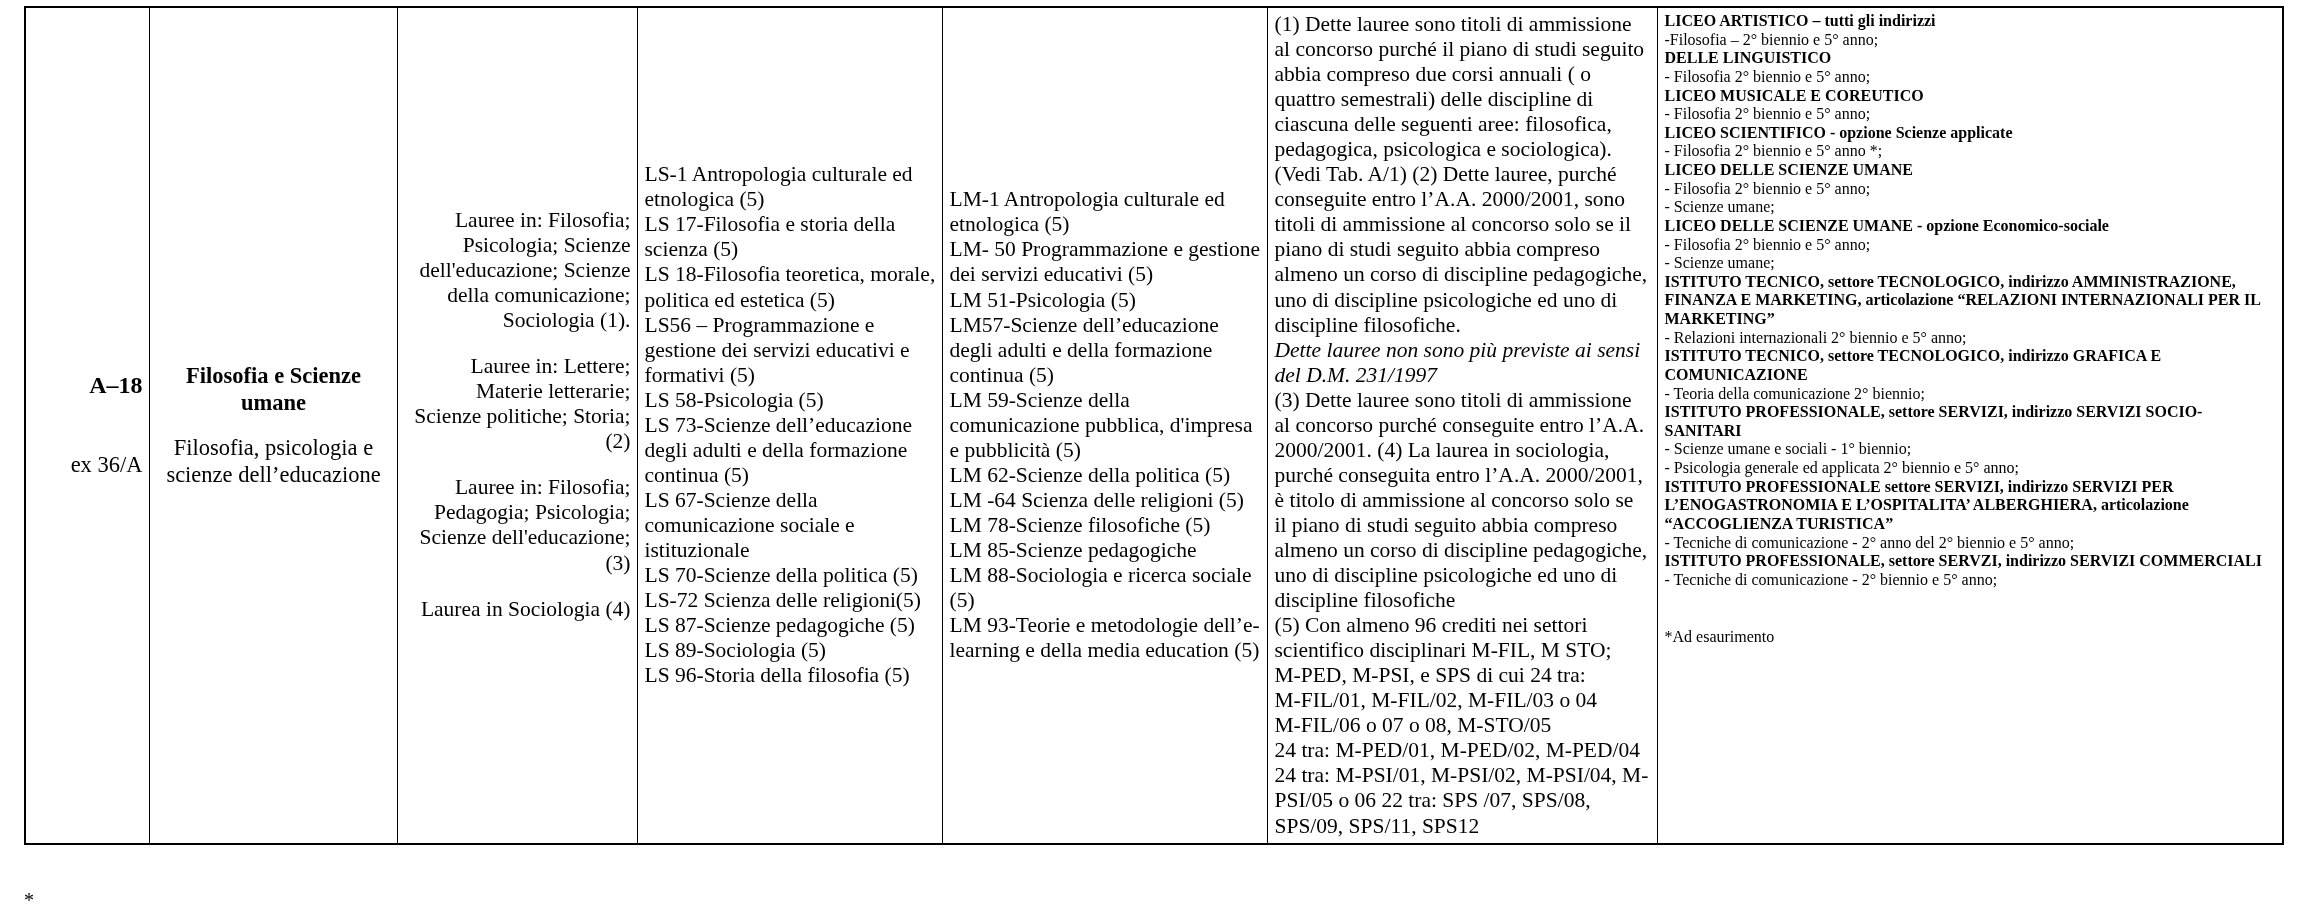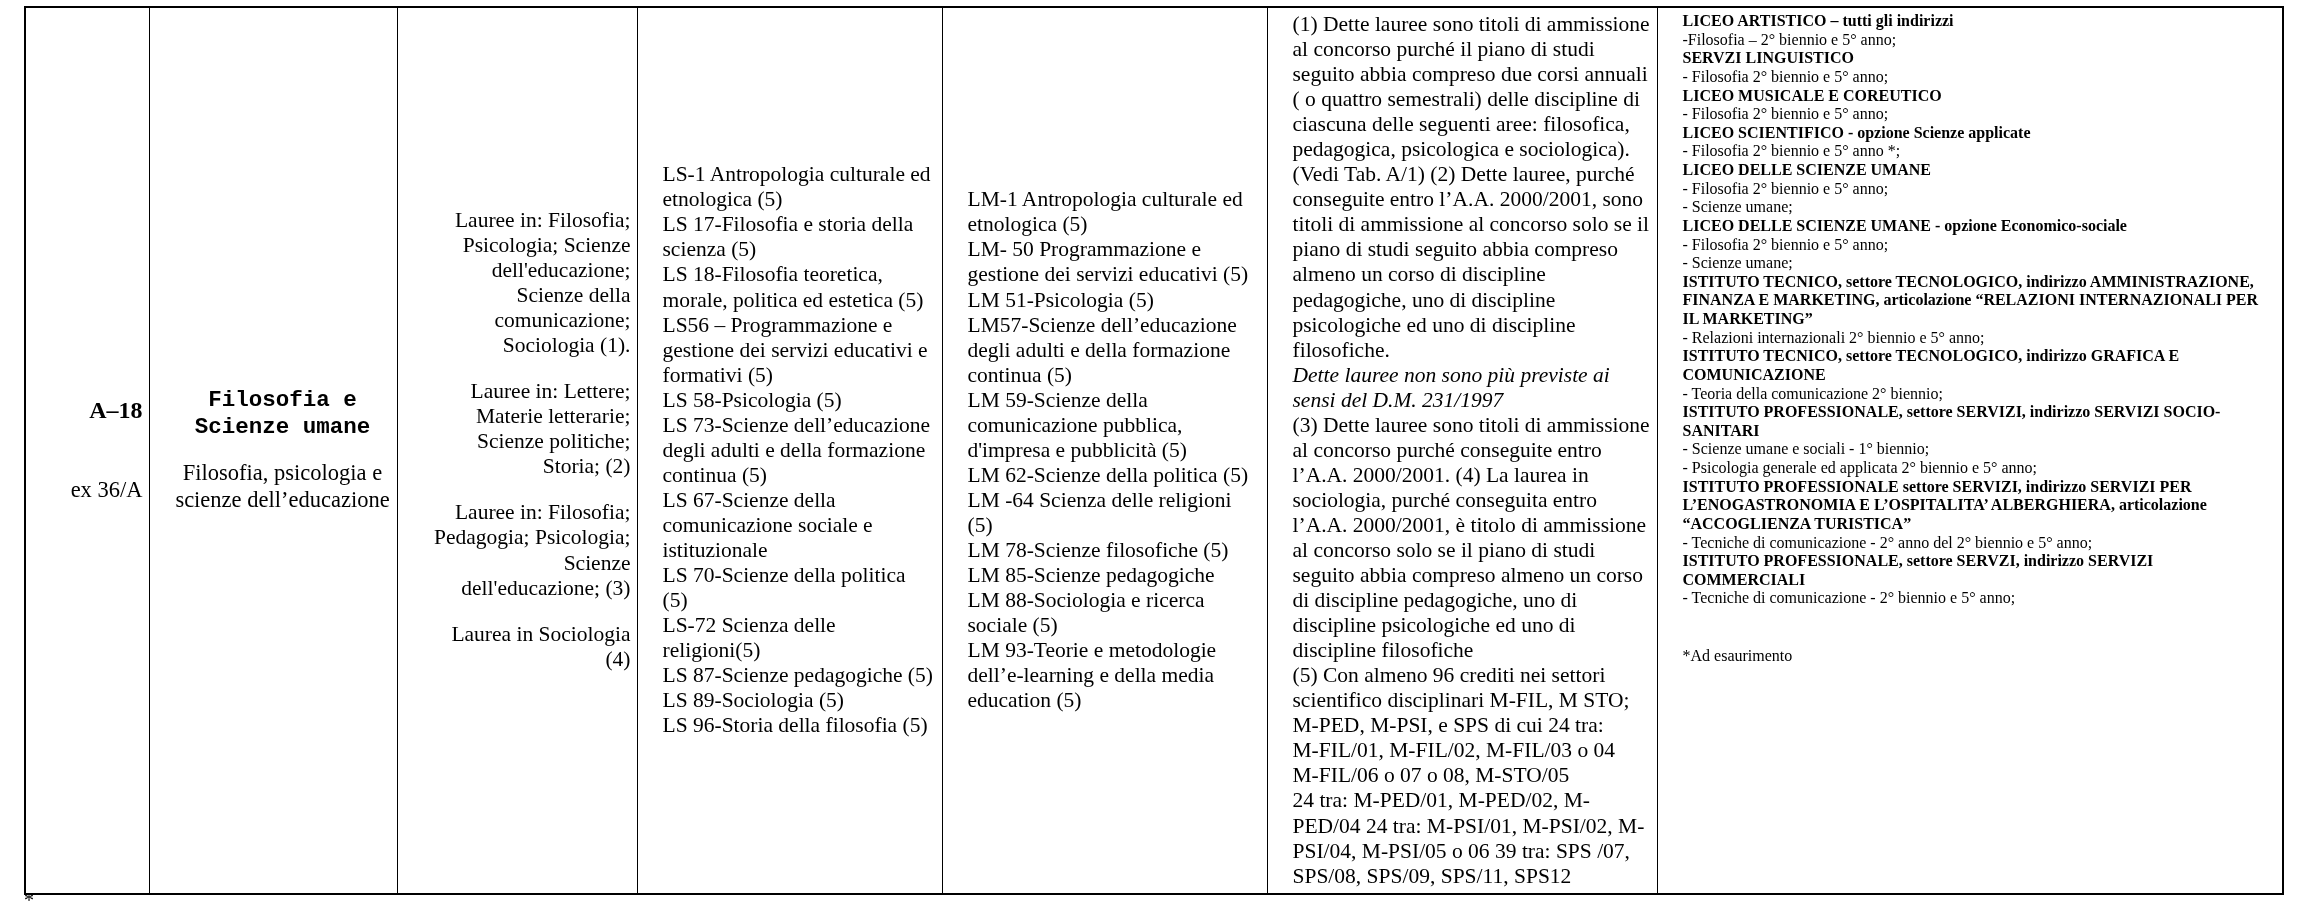--- a/index.html
+++ b/index.html
@@ -23,21 +23,21 @@
   }
   table.class-table {
     border-collapse: collapse;
     table-layout: fixed;
     width: 2258px;
     border: 2.5px solid #000;
   }
   table.class-table td {
     border: 1.6px solid #000;
     vertical-align: top;
-    padding: 4px 6px 4px 25px;
+    padding: 4px 6px 4px 7px;
     line-height: 1.165;
   }
   
   col.c1 { width: 124px; }
   col.c2 { width: 248px; }
   col.c3 { width: 240px; }
   col.c4 { width: 305px; }
   col.c5 { width: 325px; }
   col.c6 { width: 390px; }
   col.c7 { width: 626px; }
@@ -56,21 +56,20 @@
   }
   .cell-title {
     text-align: center;
     vertical-align: middle !important;
     font-size: 22.5px;
   }
   .cell-title .main {
     display: block;
     font-weight: bold;
     line-height: 1.22;
-    font-family: Liberation Mono, monospace;
   }
   .cell-title .sub {
     display: block;
     margin-top: 17px;
     line-height: 1.22;
   }
   .cell-lauree {
     vertical-align: middle !important;
     font-size: 21.5px;
   }
@@ -183,28 +182,28 @@
           <span class="it line">Dette lauree non sono più previste ai sensi del D.M. 231/1997</span>
           <span>(3) Dette lauree sono titoli di ammissione al concorso purché conseguite entro l’A.A. 2000/2001.</span>
           <span>(4) La laurea in sociologia, purché conseguita entro l’A.A. 2000/2001, è titolo di ammissione al concorso solo se il piano di studi seguito abbia compreso almeno un corso di discipline pedagogiche, uno di discipline psicologiche ed uno di discipline filosofiche</span>
           <span class="line">(5) Con almeno 96 crediti nei settori</span>
           <span class="line">scientifico disciplinari M-FIL, M STO;</span>
           <span class="line">M-PED, M-PSI, e SPS di cui 24 tra:</span>
           <span class="line">M-FIL/01, M-FIL/02, M-FIL/03 o 04</span>
           <span class="line">M-FIL/06 o 07 o 08, M-STO/05</span>
           <span>24 tra: M-PED/01, M-PED/02, M-PED/04</span>
           <span>24 tra: M-PSI/01, M-PSI/02,  M-PSI/04, M-PSI/05 o 06</span>
-          <span>39 tra: SPS /07, SPS/08, SPS/09, SPS/11, SPS12</span>
+          <span>22 tra: SPS /07, SPS/08, SPS/09, SPS/11, SPS12</span>
         </td>
 
         <td class="cell-schools">
           <div id="schools-container">
               <span class="ln hd">LICEO ARTISTICO – tutti gli indirizzi</span>
               <span class="ln">-Filosofia – 2° biennio e 5° anno;</span>
-              <span class="ln hd">SERVZI LINGUISTICO</span>
+              <span class="ln hd">DELLE LINGUISTICO</span>
               <span class="ln">- Filosofia 2° biennio e 5° anno;</span>
               <span class="ln hd">LICEO MUSICALE E COREUTICO</span>
               <span class="ln">- Filosofia 2° biennio e 5° anno;</span>
               <span class="ln hd">LICEO SCIENTIFICO - opzione Scienze applicate</span>
               <span class="ln">- Filosofia 2° biennio e 5° anno *;</span>
               <span class="ln hd">LICEO DELLE SCIENZE UMANE</span>
               <span class="ln">- Filosofia 2° biennio e 5° anno;</span>
               <span class="ln">- Scienze umane;</span>
               <span class="ln hd">LICEO DELLE SCIENZE UMANE - opzione Economico-sociale</span>
               <span class="ln">- Filosofia 2° biennio e 5° anno;</span>

